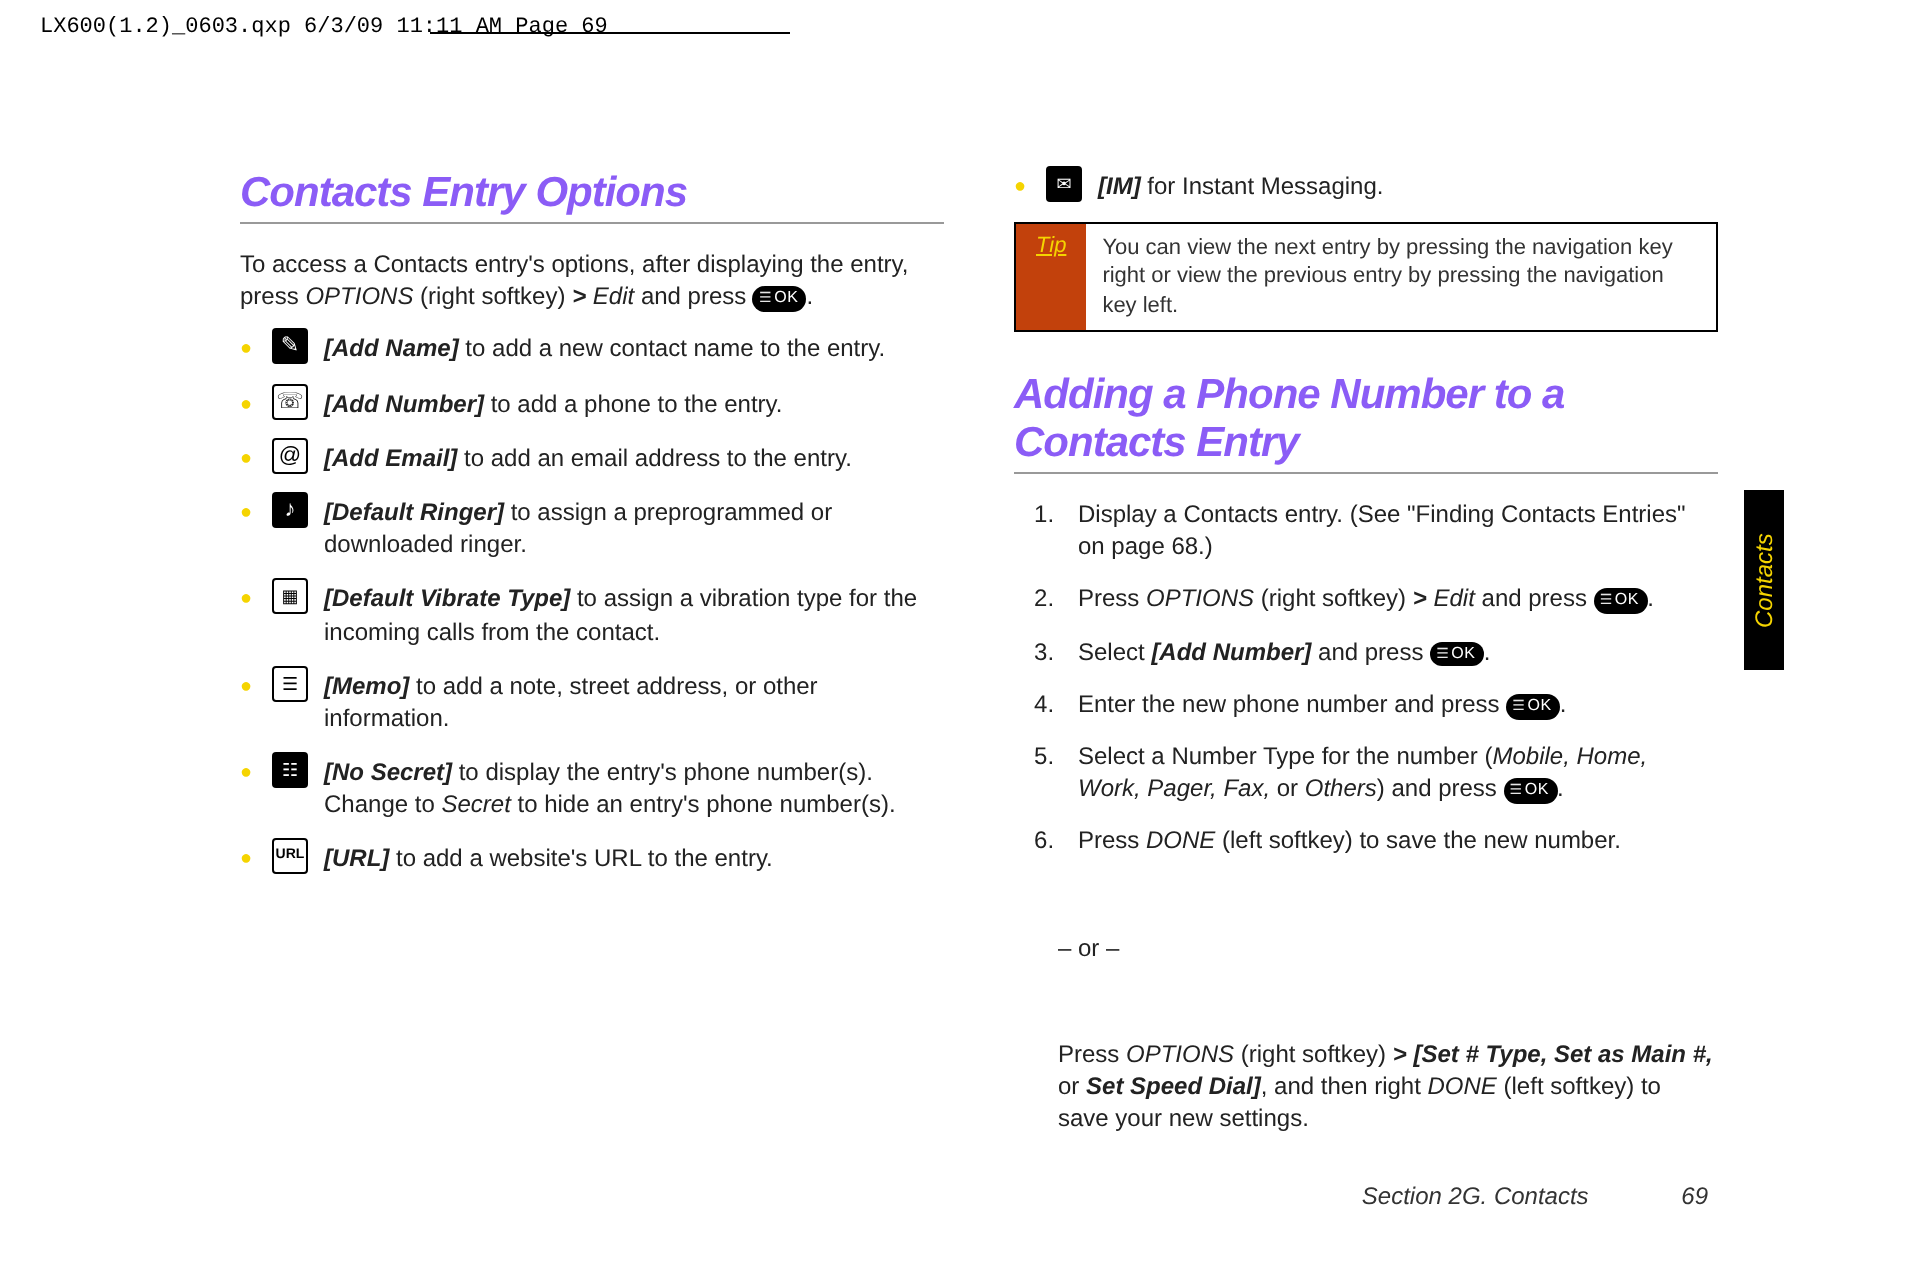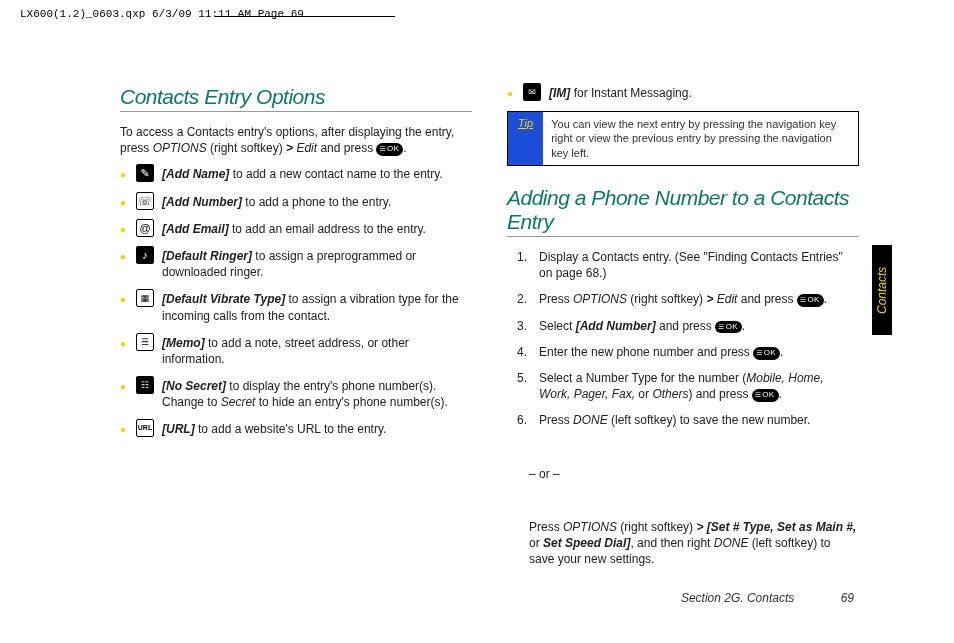--- a/index.html
+++ b/index.html
@@ -37,23 +37,23 @@
     bottom: 40px;
     display: flex;
     gap: 35px;
   }
   .col {
     flex: 1;
     min-width: 0;
   }
   h2 {
     font-style: italic;
-    font-weight: normal;
+    font-weight: bold;
     font-size: 21px;
-    color: #0f766e;
+    color: #8b5cf6;
     margin: 0 0 2px 0;
     letter-spacing: -0.5px;
   }
   .hr {
     border: none;
     border-top: 1px solid #999;
     margin: 0 0 12px 0;
   }
   p { margin: 0 0 10px 0; line-height: 1.35; }
   i.cmd { font-style: italic; }
@@ -135,21 +135,21 @@
     top: 0;
   }
   .sub { padding-left: 22px; margin-bottom: 10px; line-height:1.35;margin-top:37px;}
   .tipbox {
     border: 1px solid #000;
     display: flex;
     margin: 6px 0 20px 0;
     font-size: 11px;
   }
   .tipbox .tiplabel {
-    background: #1d4ed8;
+    background: #c2410c;
     color: #f5d400;
     font-style: italic;
     padding: 5px 10px;
     width: 28px;
     text-decoration: underline;
   }
   .tipbox .tiptext {
     padding: 5px 8px;
     line-height: 1.3;
     color: #333;

